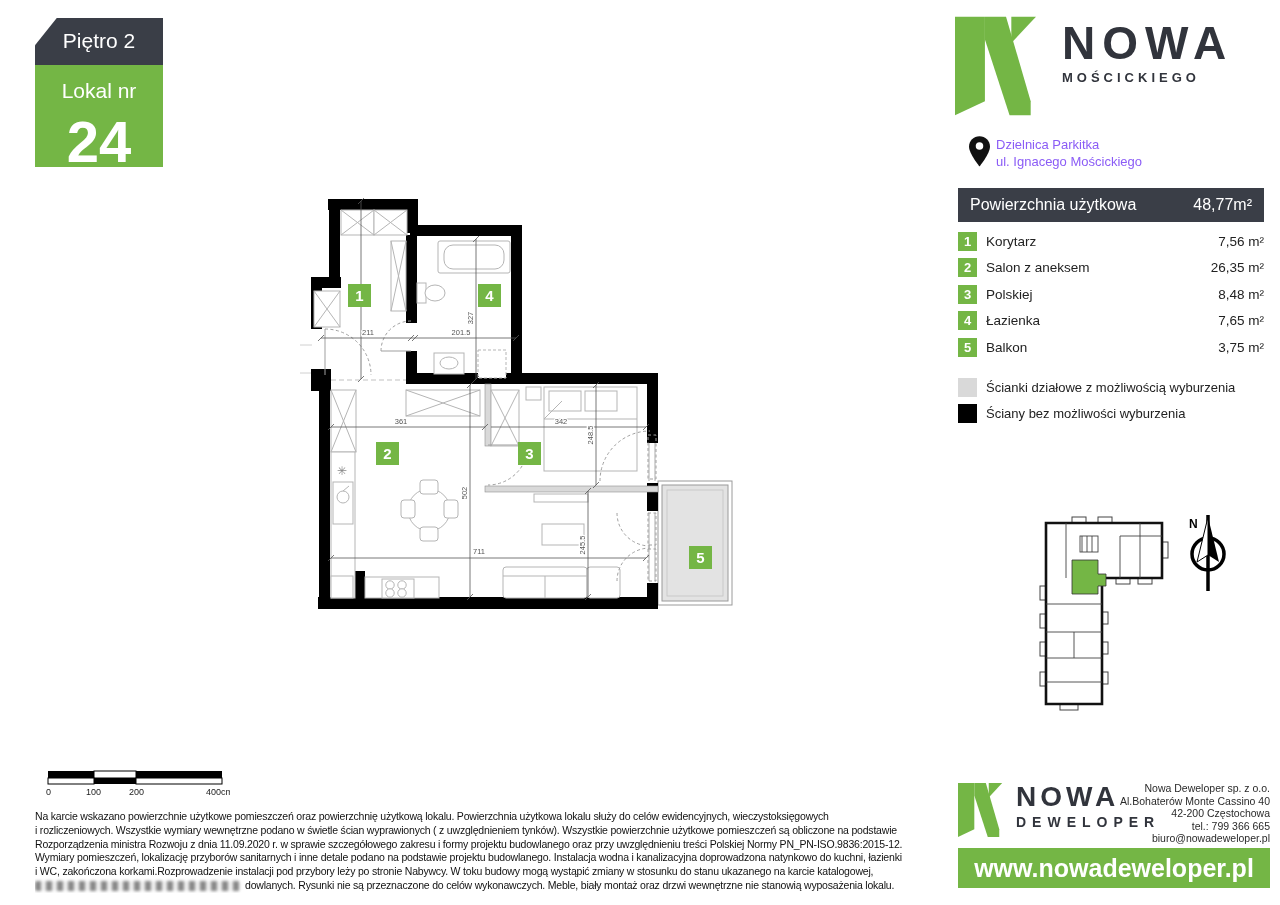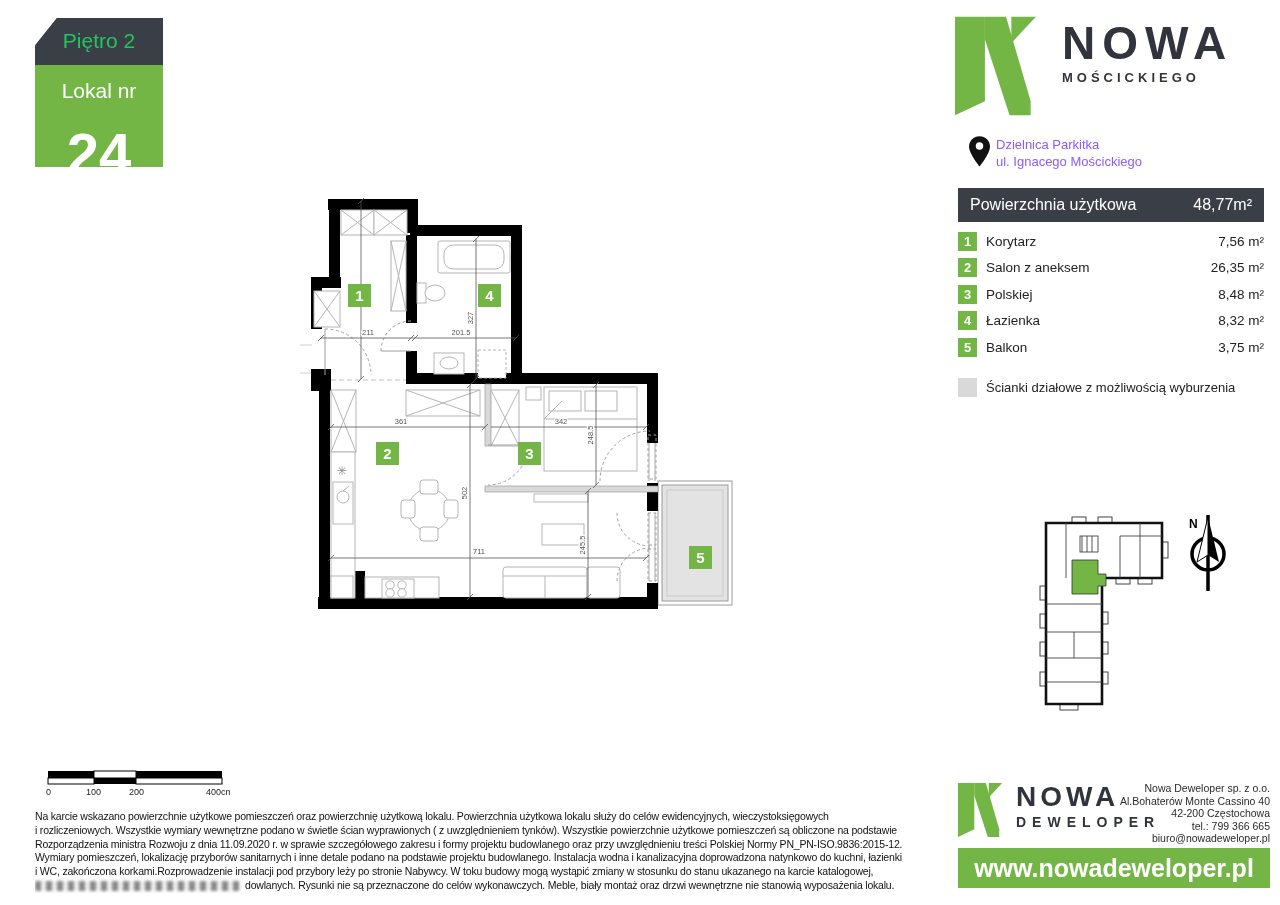--- a/index.html
+++ b/index.html
@@ -1,26 +1,26 @@
 <!DOCTYPE html>
 <html><head>
 <meta charset="utf-8">
 <style>
   html,body{margin:0;padding:0;background:#fff;}
   .page{position:relative;width:1280px;height:905px;background:#fff;overflow:hidden;
         font-family:"Liberation Sans",sans-serif;color:#222;}
   .abs{position:absolute;}
 
   
-  .floor-badge{left:35px;top:18px;width:128px;height:59px;background:#3a3e47;color:#22c55e;
+  .floor-badge{left:35px;top:18px;width:128px;height:59px;background:#3a3e47;color:#ffffff;
     font-size:21px;line-height:45px;text-align:center;
     clip-path:polygon(17% 0,100% 0,100% 100%,0 100%,0 46%);}
   .lokal-badge{left:35px;top:65px;width:128px;height:102px;background:#74b645;color:#fff;text-align:center;}
   .lokal-badge .lbl{font-size:21px;margin-top:14px;}
-  .lokal-badge .num{font-size:58px;font-weight:bold;line-height:62px;margin-top:20px;}
+  .lokal-badge .num{font-size:58px;font-weight:bold;line-height:62px;margin-top:8px;}
 
   
   .brand-text{left:1062px;top:18px;color:#31343c;}
   .brand-l1{font-size:46px;font-weight:bold;letter-spacing:7px;line-height:50px;}
   .brand-l2{font-size:24px;font-weight:bold;letter-spacing:1.5px;line-height:30px;}
   .brand-l3{font-size:13px;font-weight:bold;letter-spacing:4px;line-height:20px;}
   .address{left:996px;top:136px;font-size:13px;line-height:17px;color:#8b5cf6;}
 
   
   .tbl-header{left:958px;top:188px;width:306px;height:34px;background:#3a3e47;color:#fff;
@@ -93,31 +93,35 @@
     <span class="val">26,35 m²</span>
   </div>
   <div class="abs row" style="top:283px">
     <span class="sq">3</span>
     <span class="lab">Polskiej</span>
     <span class="val">8,48 m²</span>
   </div>
   <div class="abs row" style="top:309.5px">
     <span class="sq">4</span>
     <span class="lab">Łazienka</span>
-    <span class="val">8,32 m²</span>
+    <span class="val">7,65 m²</span>
   </div>
   <div class="abs row" style="top:336px">
     <span class="sq">5</span>
     <span class="lab">Balkon</span>
     <span class="val">3,75 m²</span>
   </div>
 
   <div class="abs row" style="top:376px">
     <span class="leg-sq leg-gray"></span>
     <span class="lab" style="font-size:13px">Ścianki działowe z możliwością wyburzenia</span>
+  </div>
+  <div class="abs row" style="top:402px">
+    <span class="leg-sq leg-black"></span>
+    <span class="lab" style="font-size:13px">Ściany bez możliwości wyburzenia</span>
   </div>
 
   <svg class="abs" style="left:298px;top:183px" width="450" height="445" viewBox="0 0 450 445">
 
     <g>
       <rect x="360" y="298" width="74" height="124" fill="none" stroke="#9a9a9a" stroke-width="1"></rect>
       <rect x="364" y="302" width="66" height="116" fill="#e3e3e3" stroke="#9a9a9a" stroke-width="1"></rect>
       <rect x="369" y="307" width="56" height="106" fill="none" stroke="#c4c4c4" stroke-width="0.8"></rect>
     </g>
 

